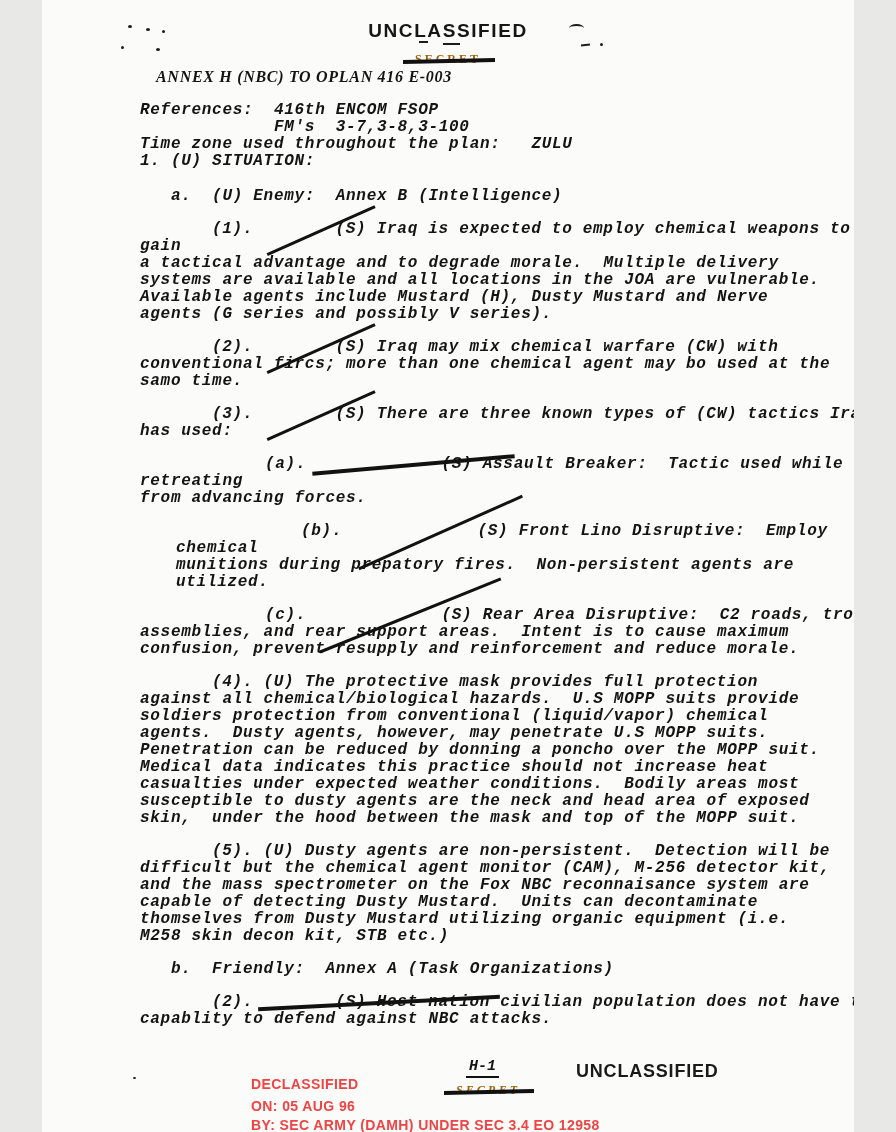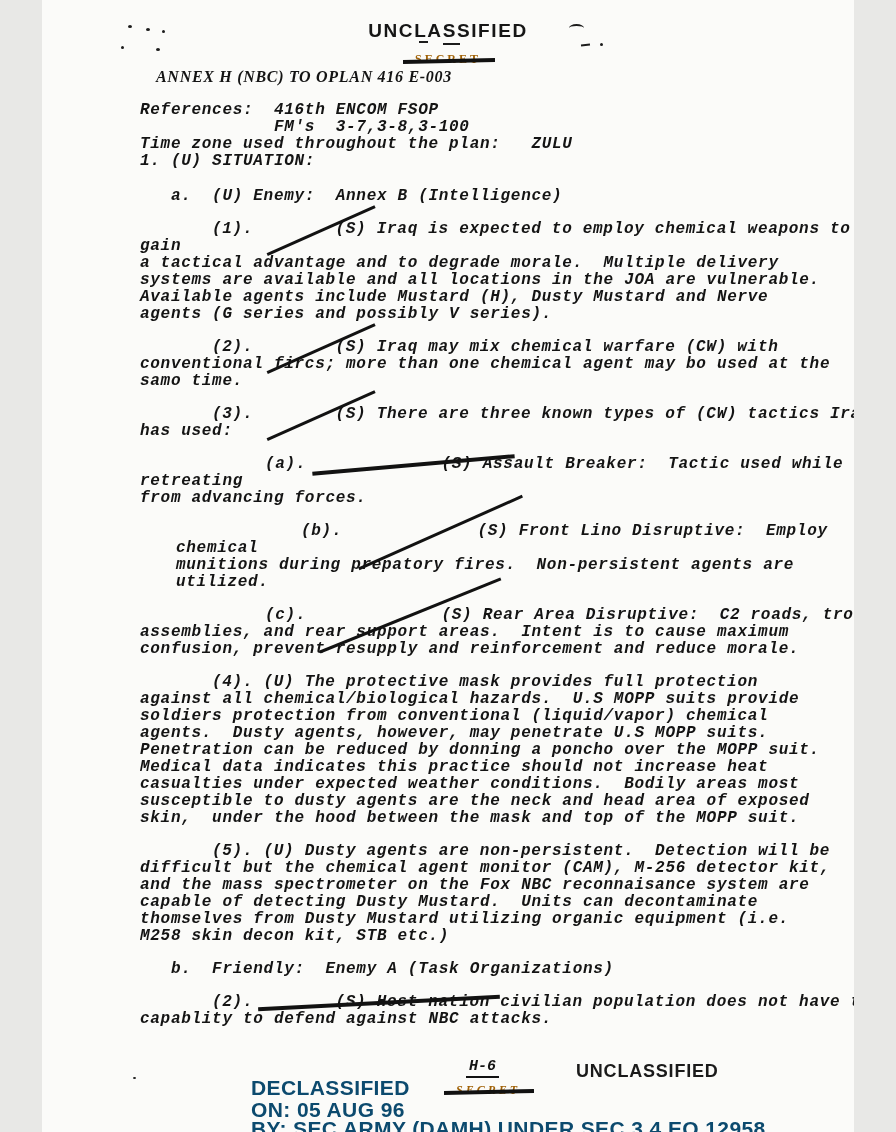--- a/index.html
+++ b/index.html
@@ -51,21 +51,21 @@
   }
   .unclass-bottom{
     position:absolute;left:534px;top:1061px;
     font-family:"Liberation Sans","DejaVu Sans",sans-serif;
     font-weight:600;font-size:18px;letter-spacing:0.8px;color:#1a1a1a;
   }
   .secret-bottom{position:absolute;left:414px;top:1080px;}
   .stamp{
     position:absolute;left:209px;
     font-family:"Liberation Sans","DejaVu Sans",sans-serif;
-    font-weight:700;font-size:21px;letter-spacing:0.4px;color:#0c4a6e;
+    font-weight:700;font-size:14px;letter-spacing:0.4px;color:#ef4444;
   }
   .stamp-1{top:1076px;}
   .stamp-2{top:1098px;text-align:center;}
   .stamp-3{top:1117px;}
 
   
   .speck{position:absolute;background:#1c1c1c;border-radius:50%;}
   .tick{position:absolute;background:#1c1c1c;}
   .squig{position:absolute;width:15px;height:6px;border-top:2.4px solid #1c1c1c;border-radius:60% 60% 0 0;}
 </style>
@@ -117,26 +117,26 @@
 Medical data indicates this practice should not increase heat
 casualties under expected weather conditions.  Bodily areas most
 susceptible to dusty agents are the neck and head area of exposed
 skin,  under the hood between the mask and top of the MOPP suit.</span></p>
       <p class="para" style="text-indent: 72px;"><span>(5). (U) Dusty agents are non-persistent.  Detection will be
 difficult but the chemical agent monitor (CAM), M-256 detector kit,
 and the mass spectrometer on the Fox NBC reconnaisance system are
 capable of detecting Dusty Mustard.  Units can decontaminate
 thomselves from Dusty Mustard utilizing organic equipment (i.e.
 M258 skin decon kit, STB etc.)</span></p>
-      <p class="para" style="text-indent: 0px;"><span>   b.  Friendly:  Enemy A (Task Organizations)</span></p>
+      <p class="para" style="text-indent: 0px;"><span>   b.  Friendly:  Annex A (Task Organizations)</span></p>
       <p class="para" style="text-indent: 72px;"><span>(2). </span><span class="sm sm-long">(S)</span><span> Host nation civilian population does not have the
 capablity to defend against NBC attacks.</span></p>
     </div>
 
-  <div class="pageno">H-6</div>
+  <div class="pageno">H-1</div>
   <div class="unclass-bottom">UNCLASSIFIED</div>
   <div class="secret-bottom">
     <span class="secret-word italic">SECRET</span>
   </div>
   <div class="stamp stamp-1">DECLASSIFIED</div>
   <div class="stamp stamp-2">ON: 05 AUG 96</div>
   <div class="stamp stamp-3">BY: SEC ARMY (DAMH) UNDER SEC 3.4 EO 12958</div>
 
   <div class="speck" style="left:86px;top:25px;width:4px;height:3px;"></div>
   <div class="speck" style="left:104px;top:28px;width:4px;height:3px;"></div>

